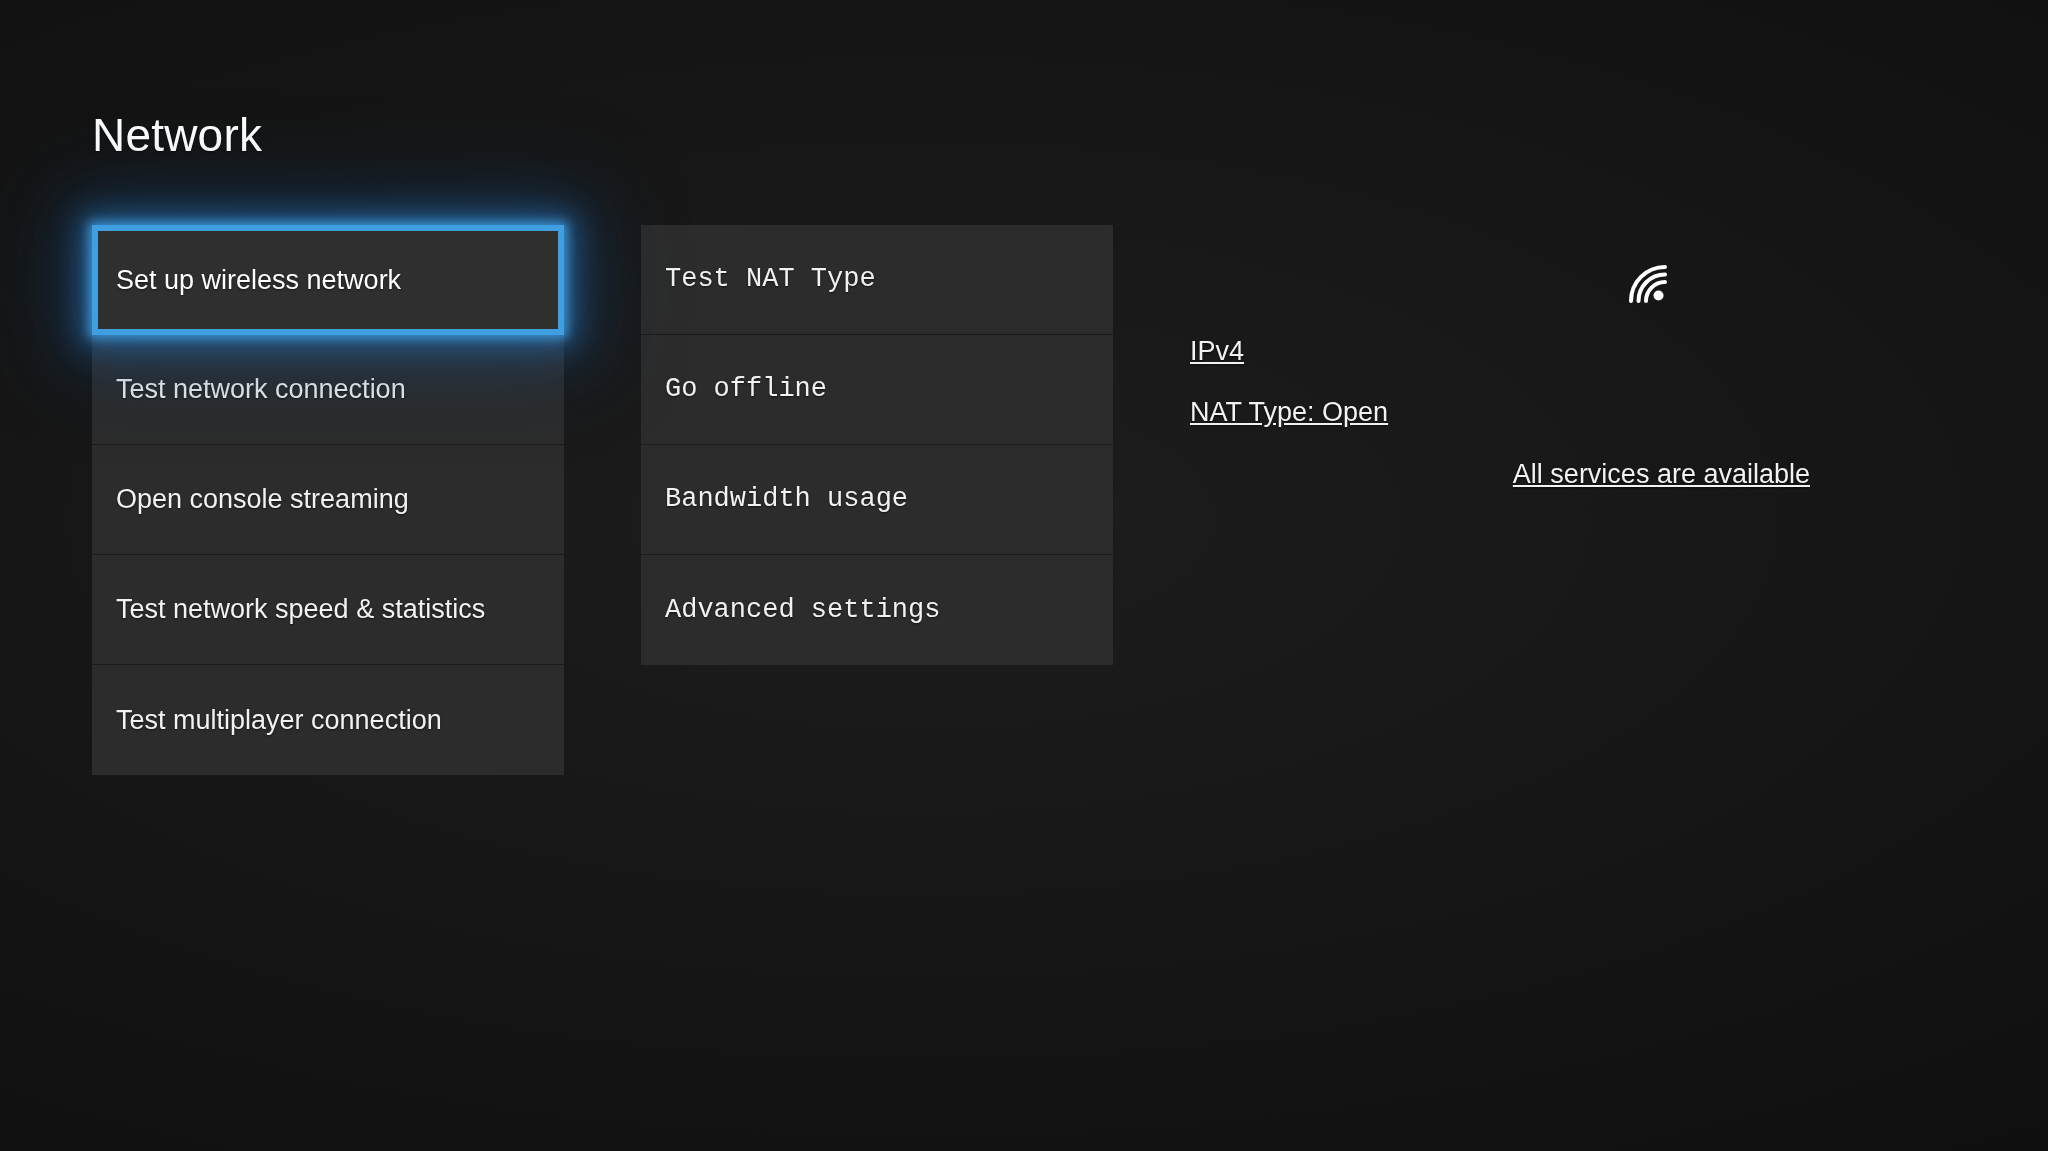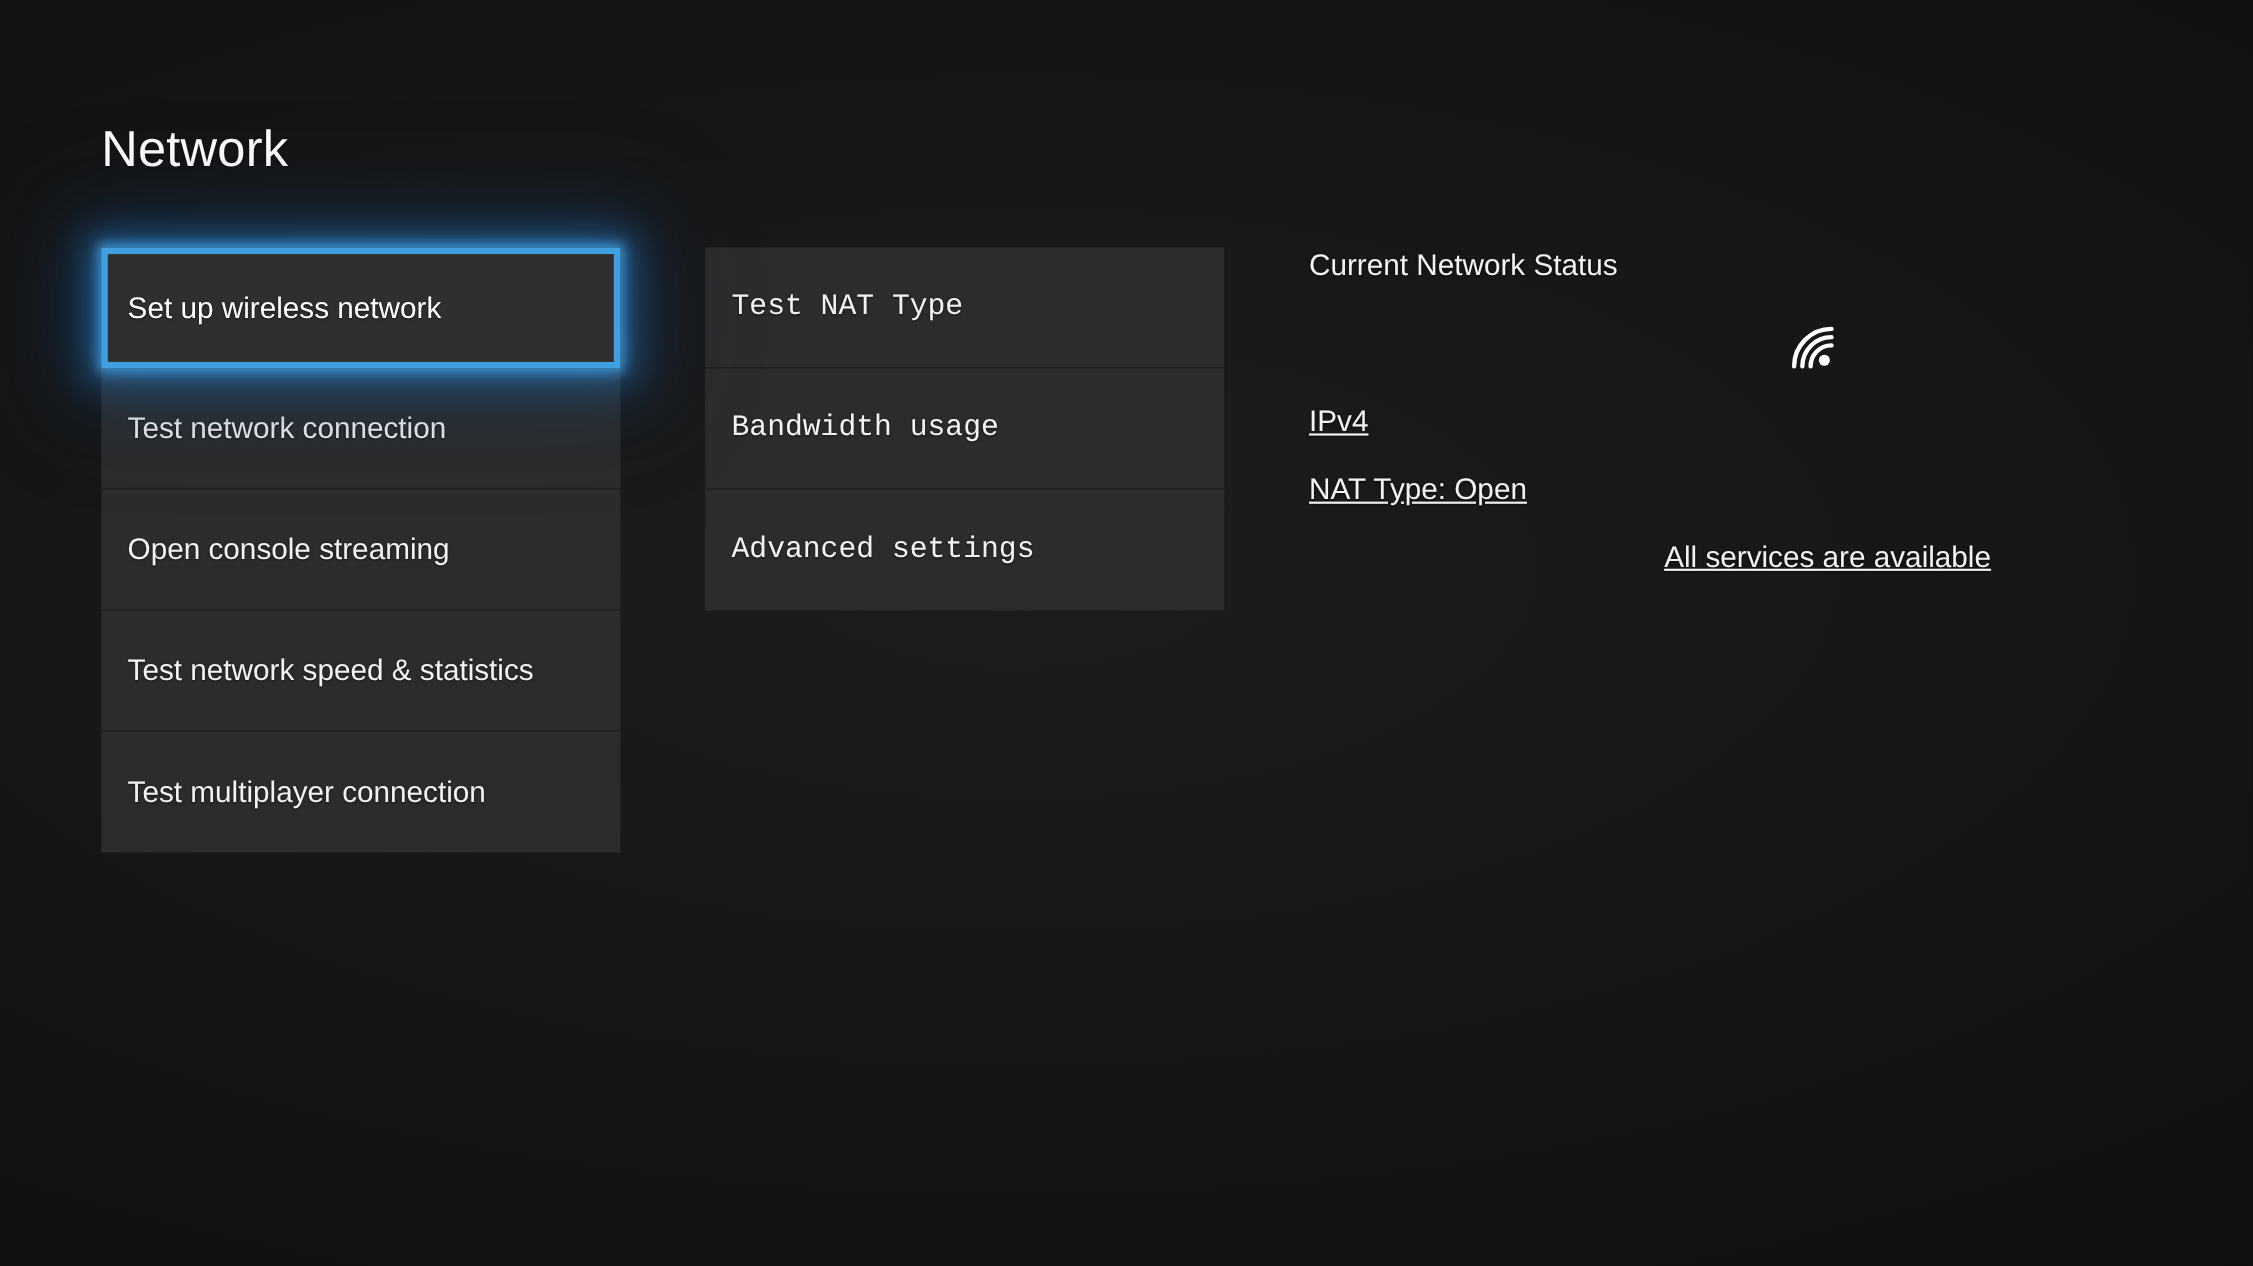--- a/index.html
+++ b/index.html
@@ -158,29 +158,31 @@
       <div class="tile">
         <span class="tile-label">Test multiplayer connection</span>
       </div>
     </div>
 
   <div class="col col-middle" id="col-middle">
       <div class="tile">
         <span class="tile-label">Test NAT Type</span>
       </div>
       <div class="tile">
+        <span class="tile-label">Go offline</span>
+      </div>
+      <div class="tile">
         <span class="tile-label">Bandwidth usage</span>
       </div>
       <div class="tile">
         <span class="tile-label">Advanced settings</span>
       </div>
     </div>
 
   <div class="status-panel">
-    <div class="status-heading">Current Network Status</div>
 
     <div class="status-icon-row">
       <span class="wifi-icon">
         <svg viewBox="0 0 46 46" width="46" height="46" aria-hidden="true">
           <g fill="none" stroke="#ffffff" stroke-linecap="round">
             <path d="M6 40 A34 34 0 0 1 40 6" stroke-width="4"></path>
             <path d="M13.5 40 A26.5 26.5 0 0 1 40 13.5" stroke-width="4"></path>
             <path d="M21 40 A19 19 0 0 1 40 21" stroke-width="4"></path>
           </g>
           <circle cx="33.5" cy="34.5" r="5" fill="#ffffff"></circle>

